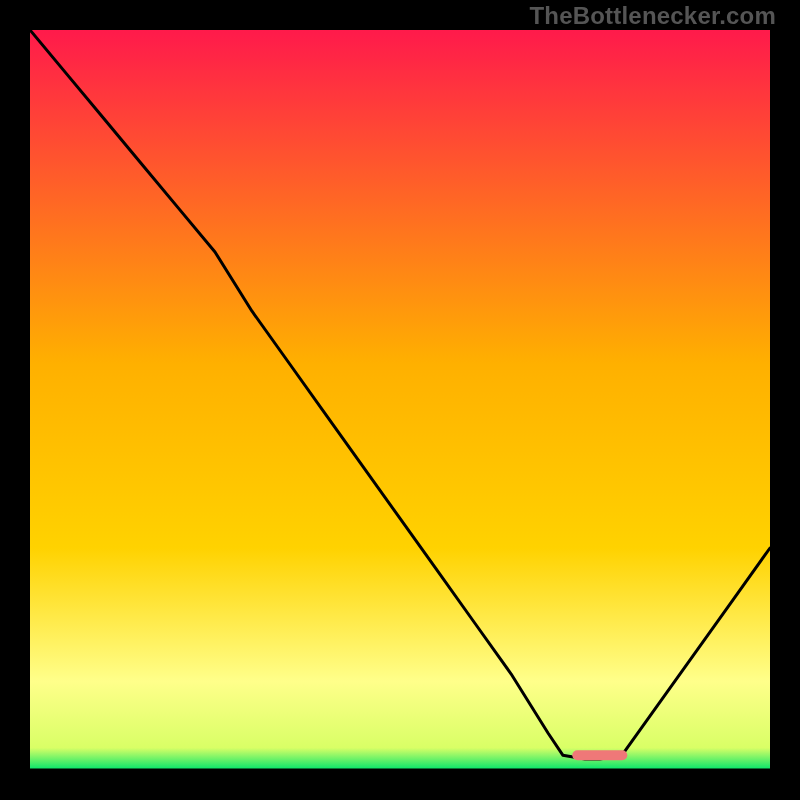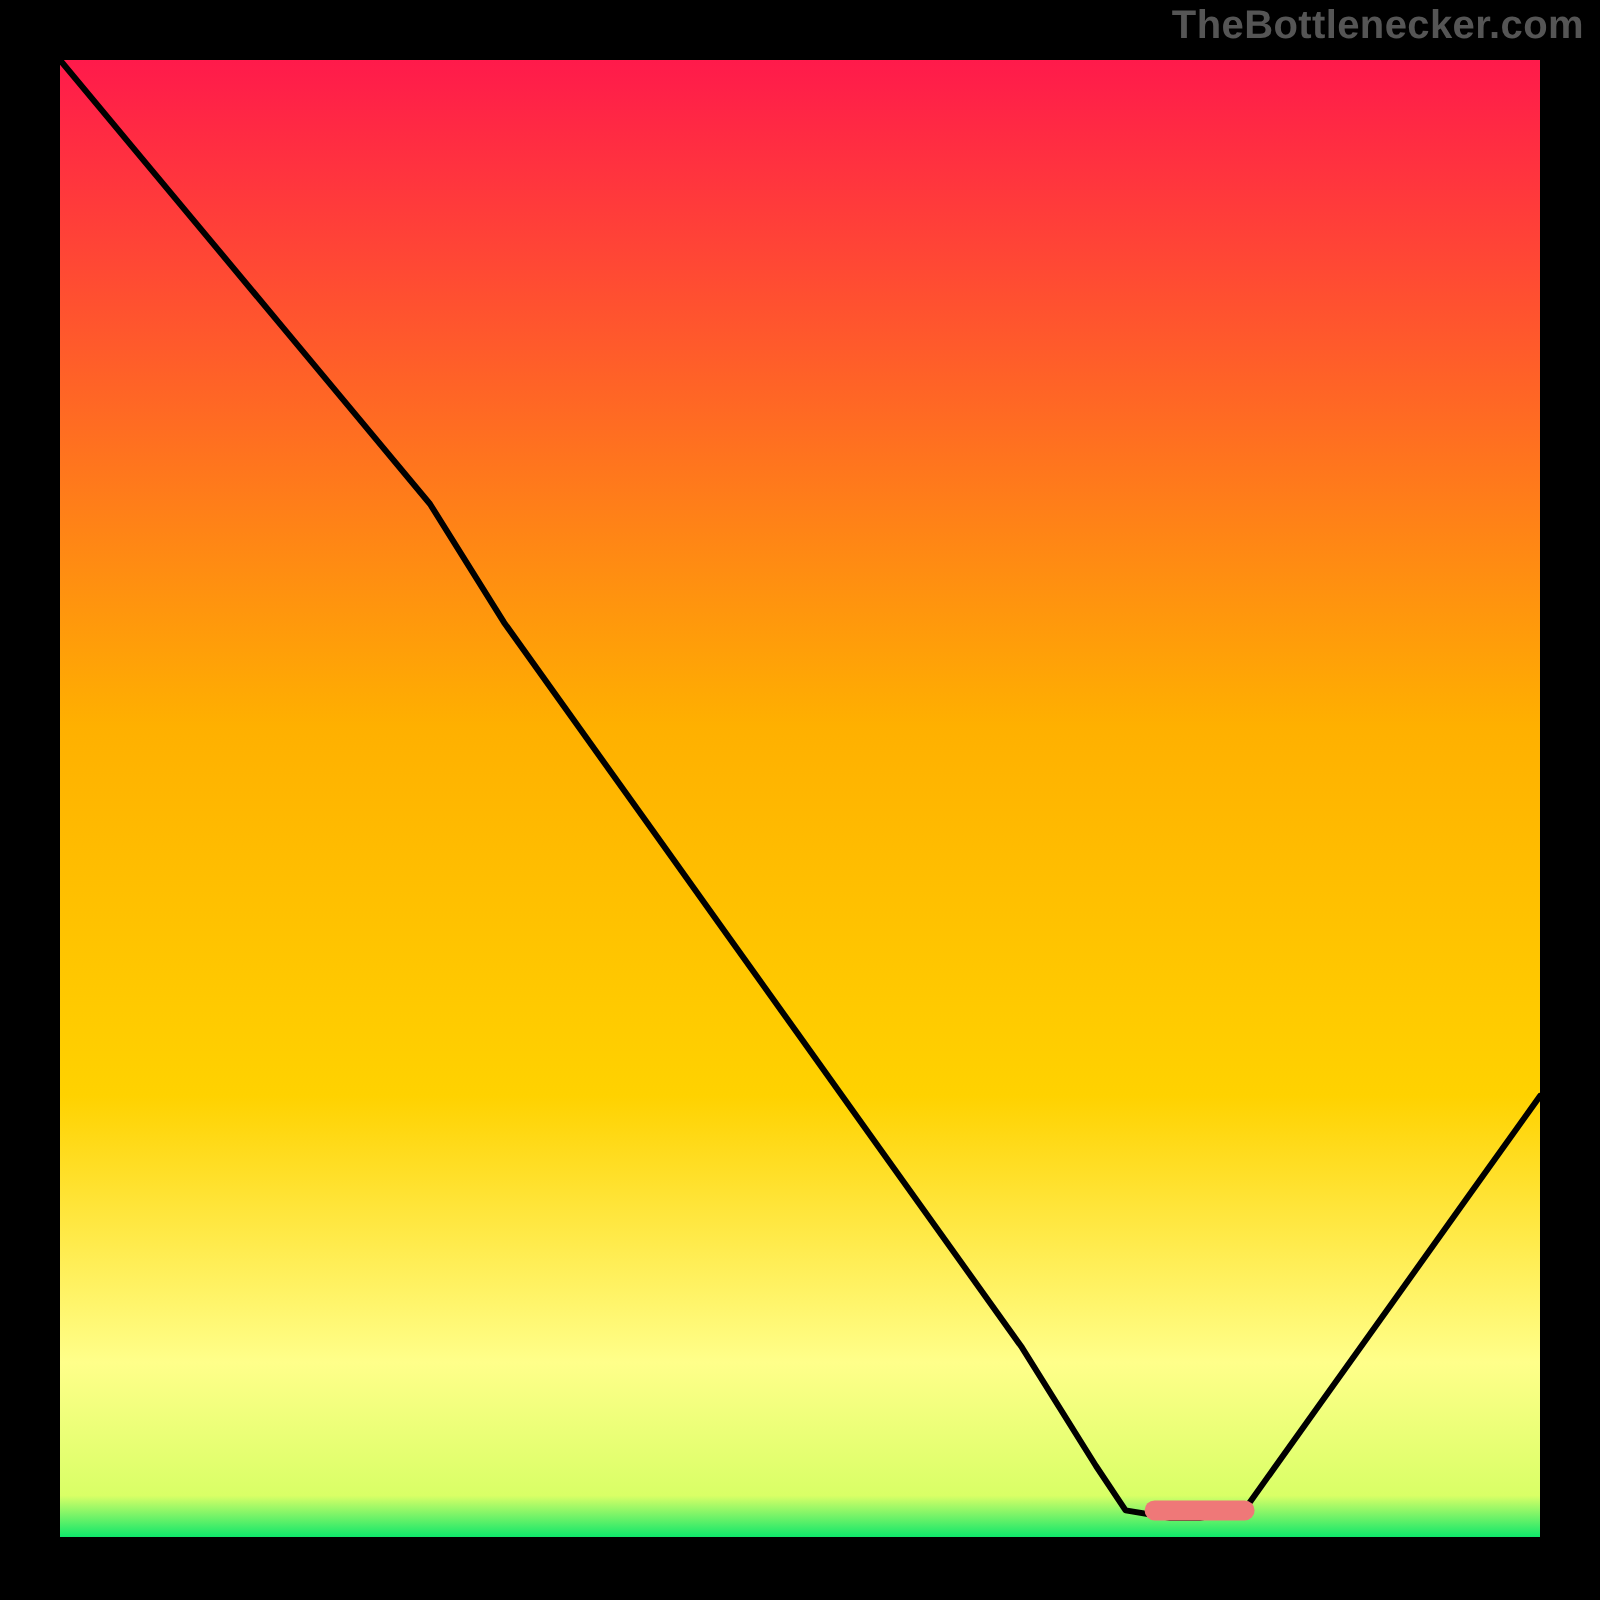--- a/index.html
+++ b/index.html
@@ -13,23 +13,23 @@
   }
   .outer {
     position: relative;
     width: 800px;
     height: 800px;
     background: #000;
   }
   .watermark {
     position: absolute;
     top: 2px;
-    right: 8px;
+    right: 24px;
     color: #555;
-    font-size: 20px;
+    font-size: 24px;
     font-weight: bold;
     letter-spacing: 0.2px;
     z-index: 3;
   }
   .plot-wrap {
     position: absolute;
     left: 30px;
     top: 30px;
     width: 740px;
     height: 740px;

